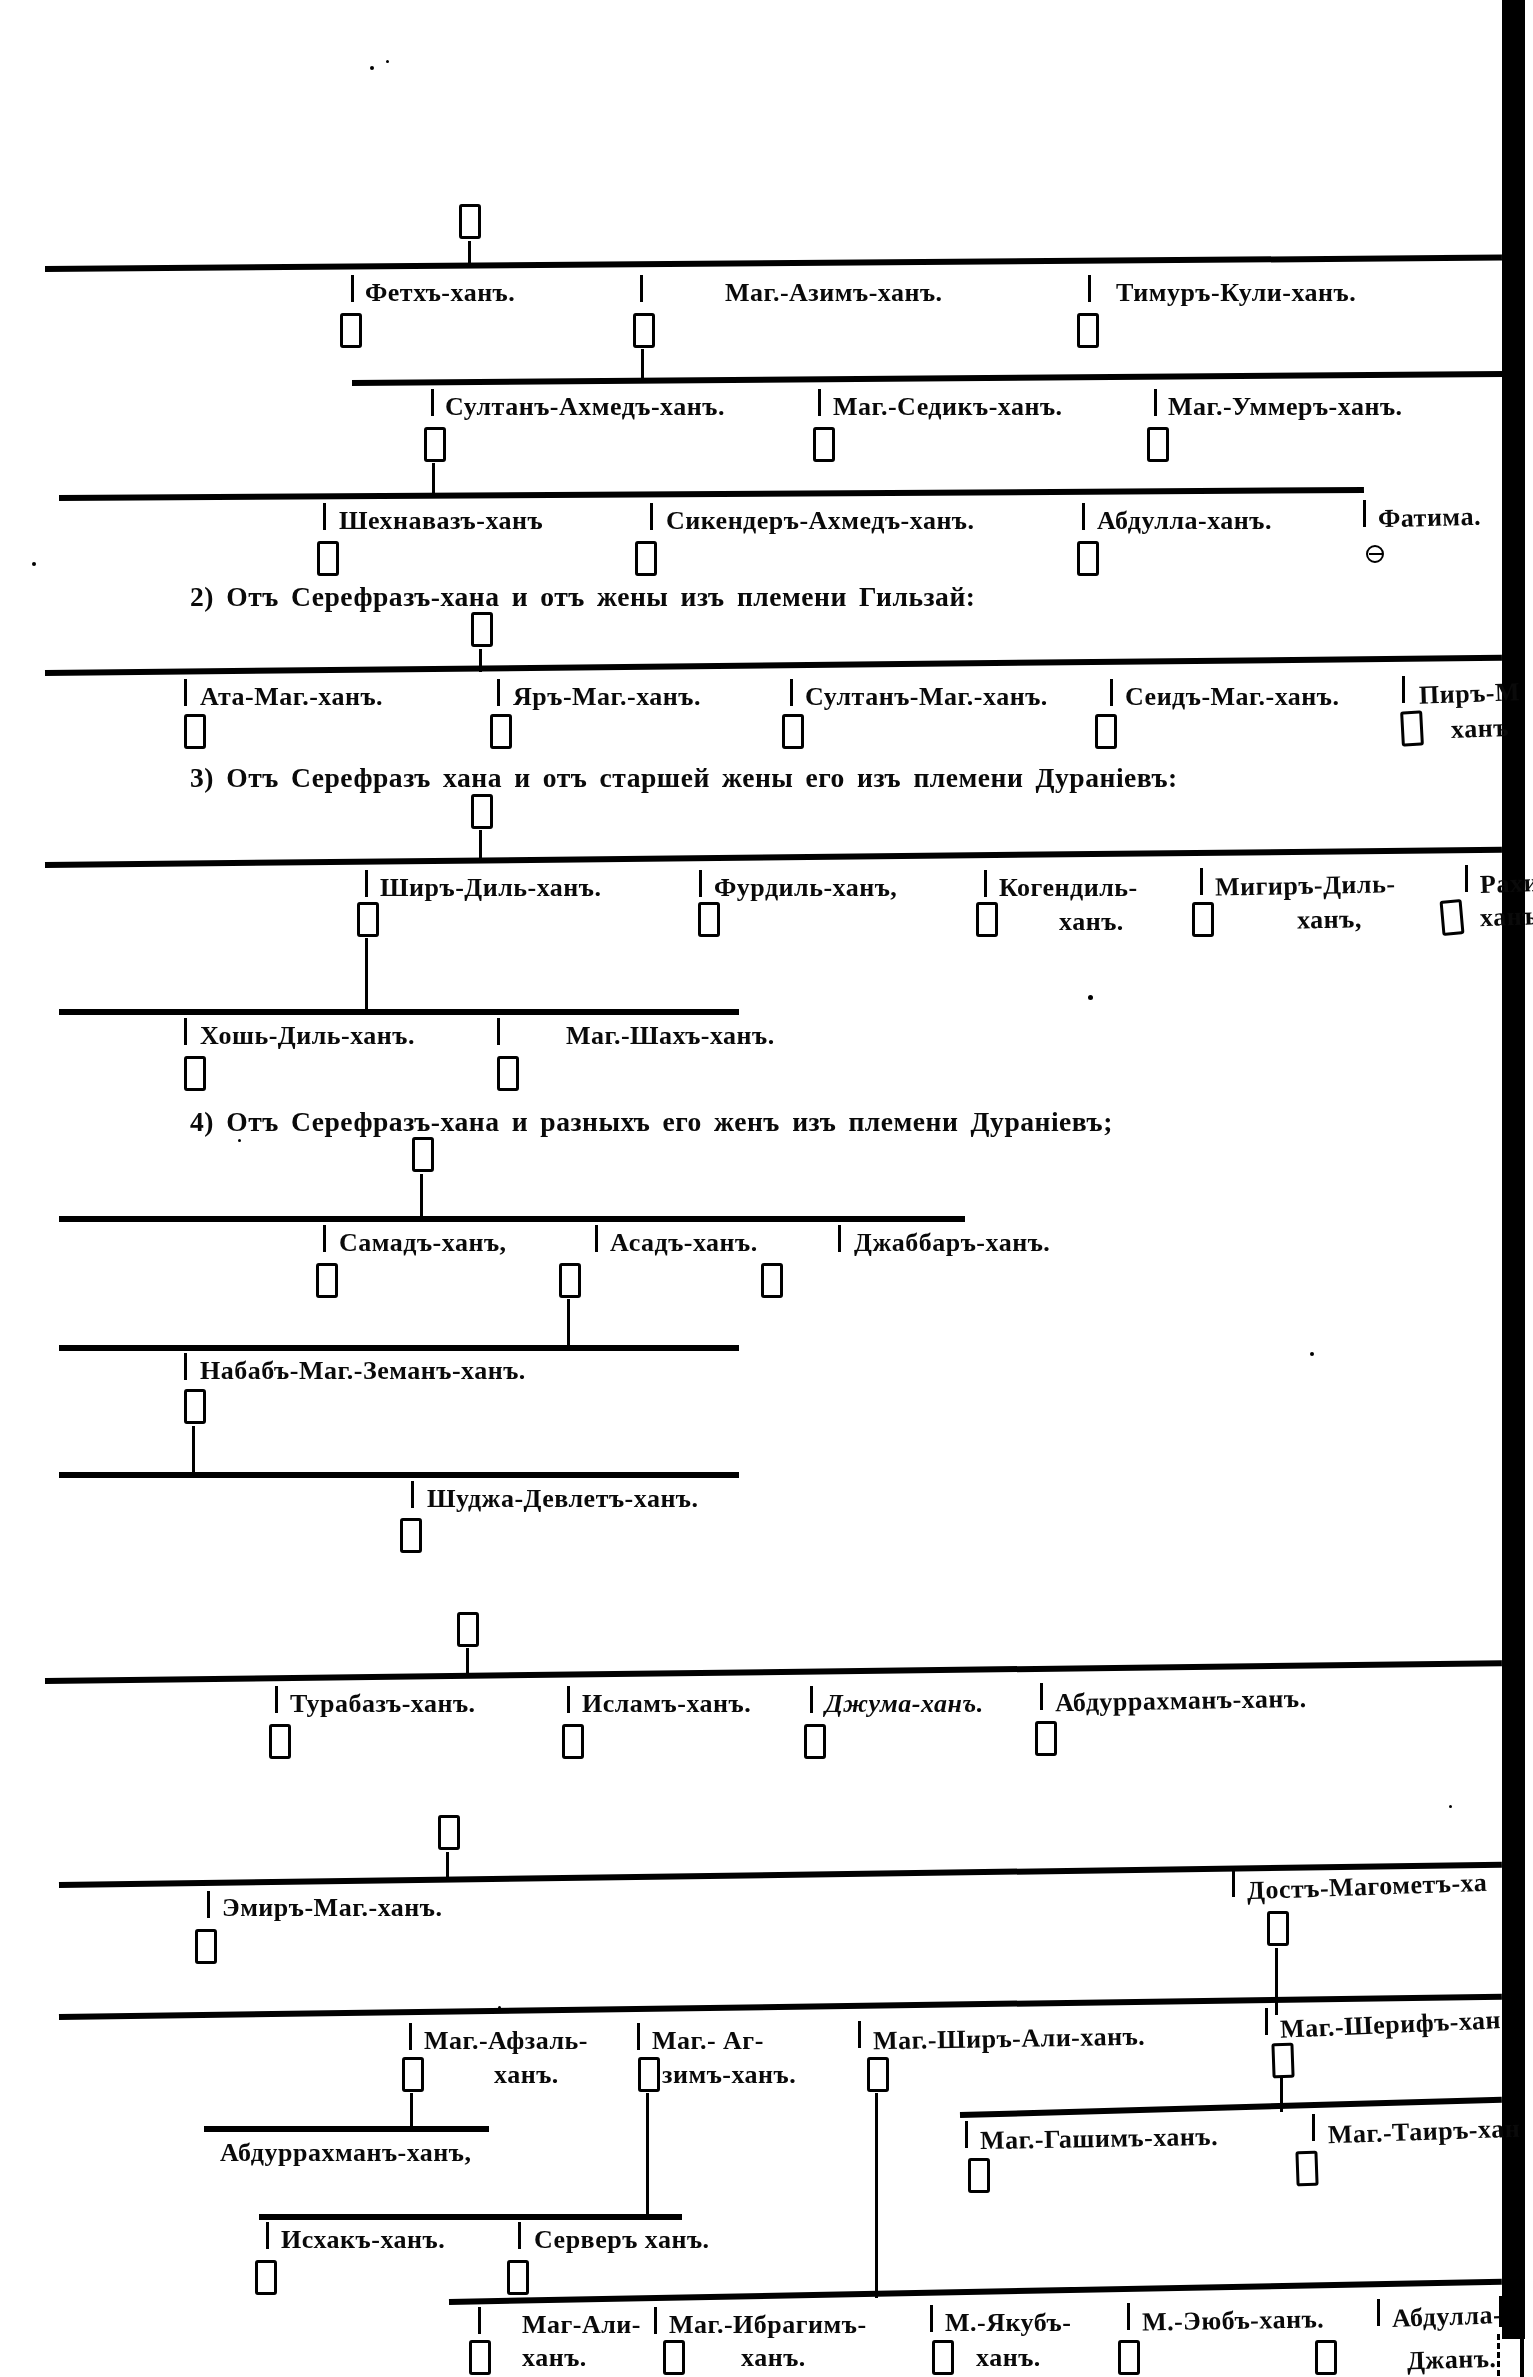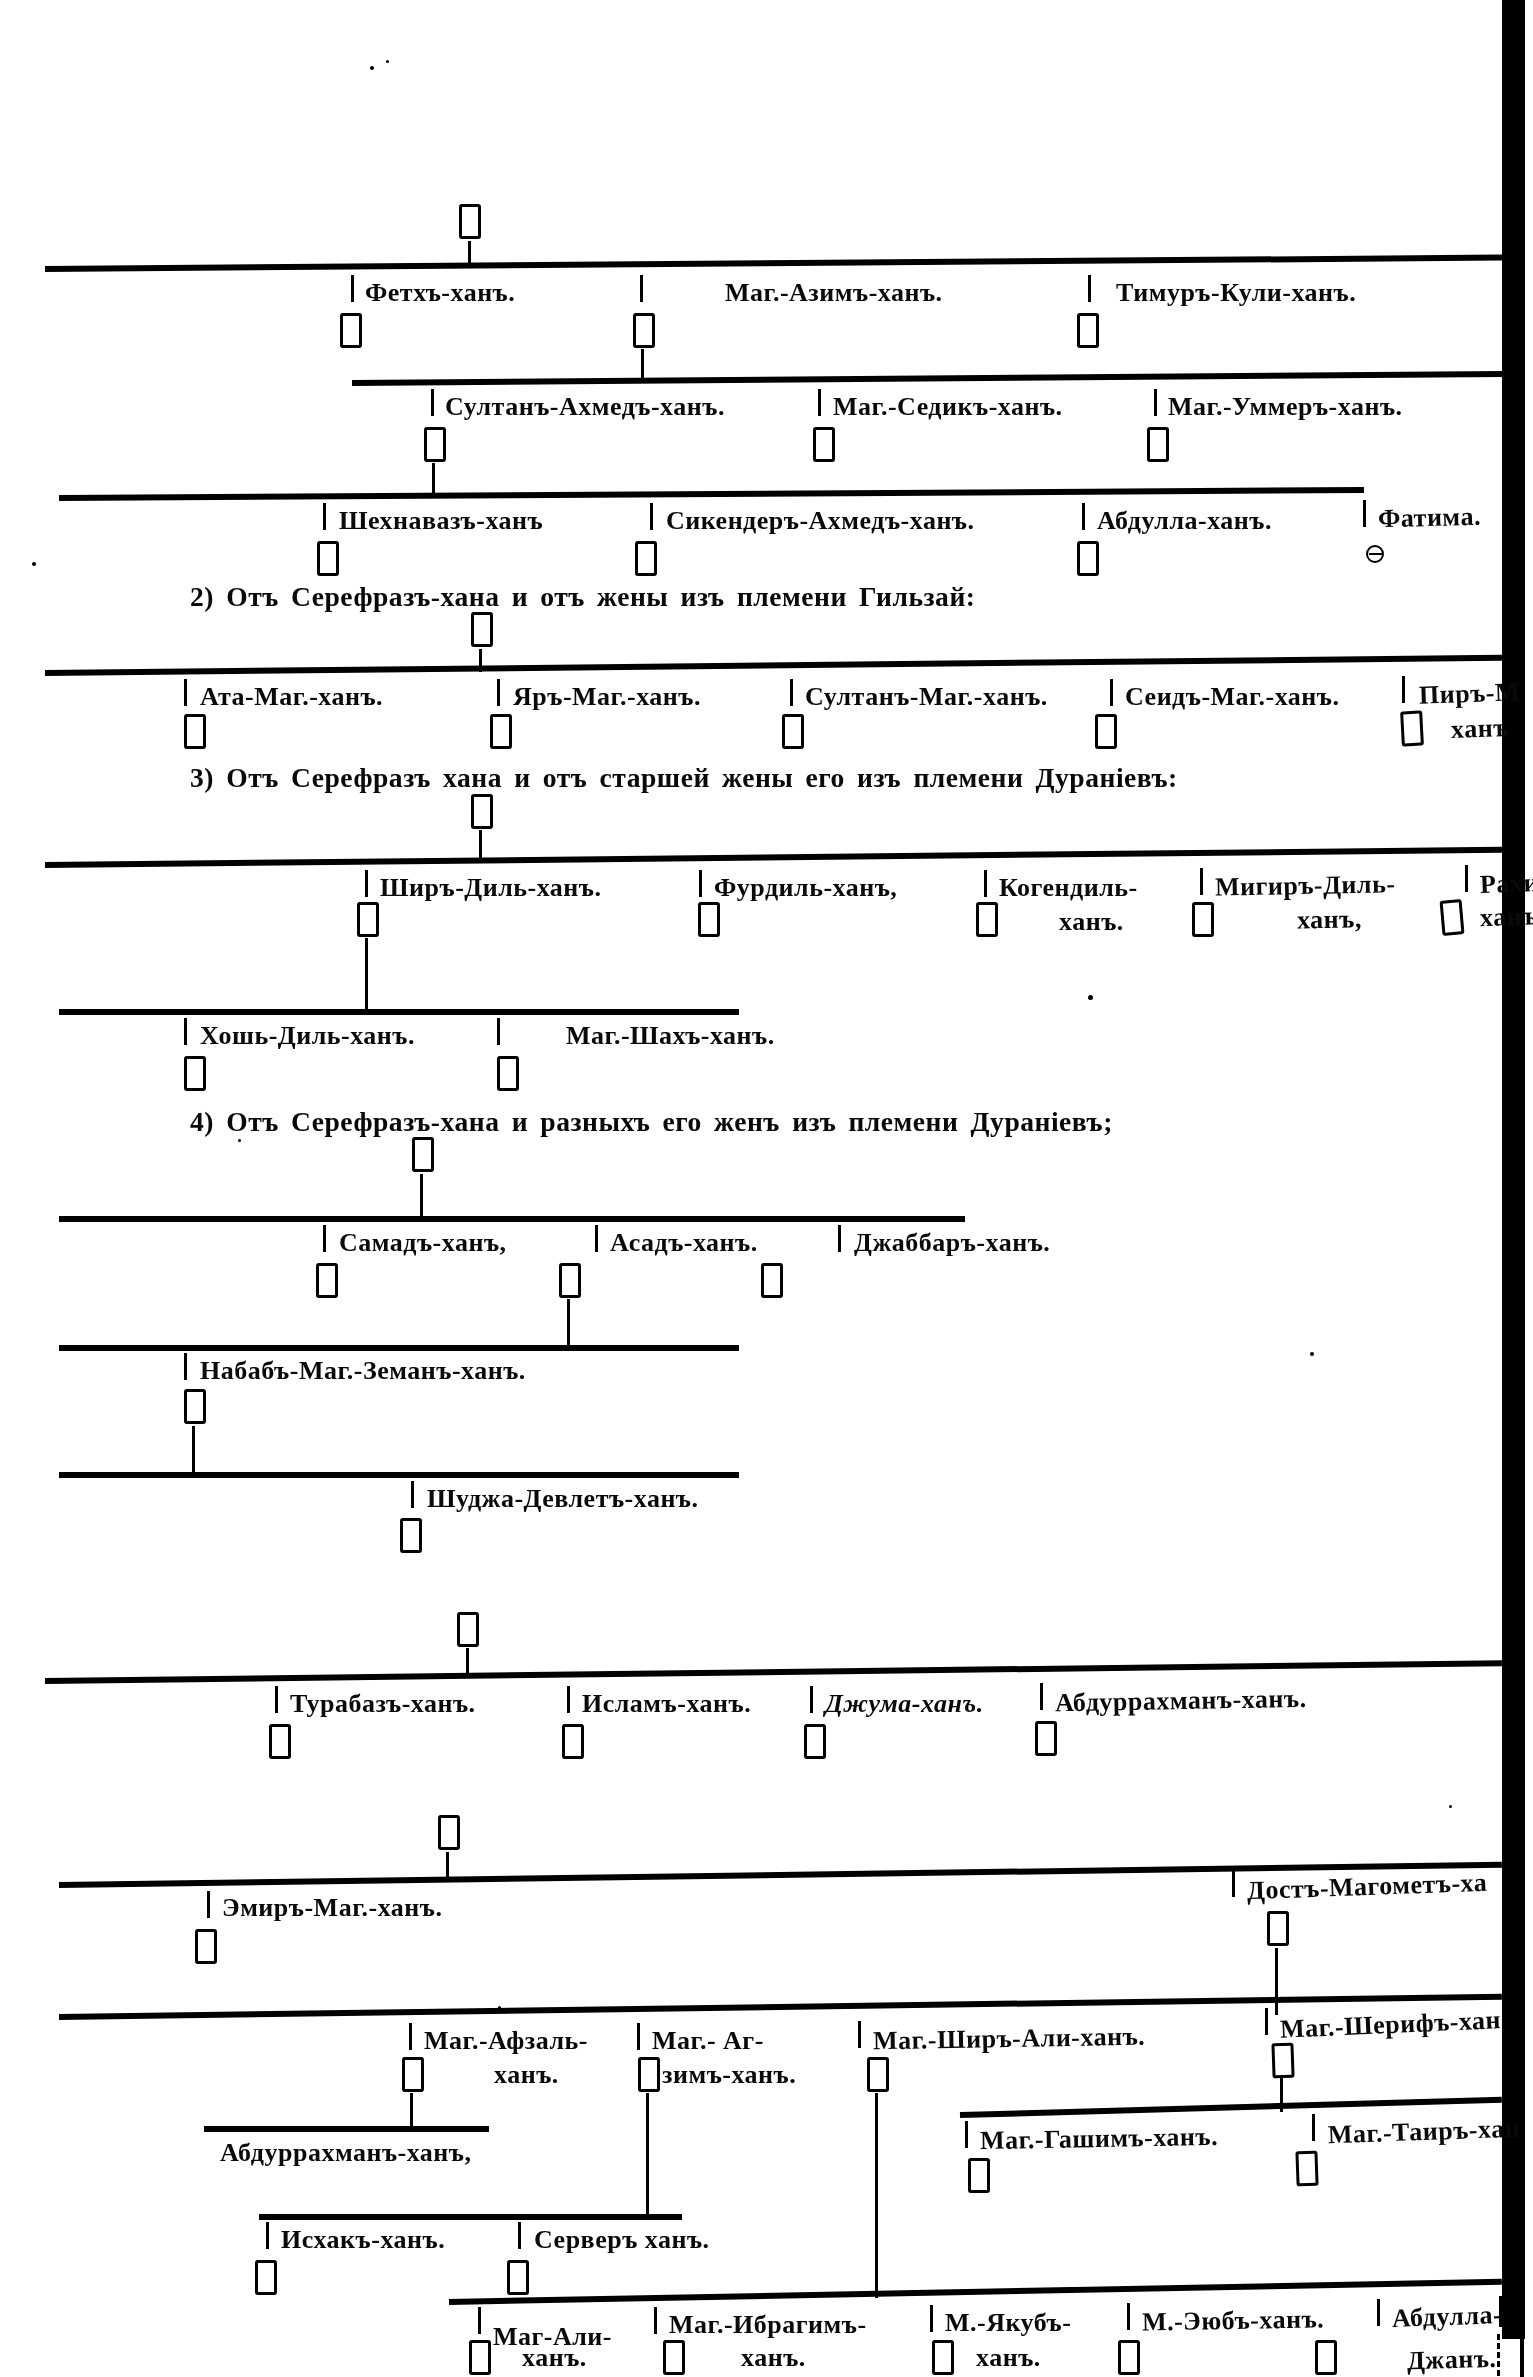--- a/index.html
+++ b/index.html
@@ -228,21 +228,21 @@
   <div class="lbl" style="left:281px;top:2225px;">Исхакъ-ханъ.</div>
   <div class="bar" style="left:518px;top:2222px;"></div>
   <div class="lbl" style="left:534px;top:2225px;">Серверъ ханъ.</div>
   <div class="pbox" style="left:255px;top:2260px;"></div>
   <div class="pbox" style="left:507px;top:2260px;"></div>
 
   <div class="vline" style="left:875px;top:2093px;height:205px;"></div>
   <div class="hline" style="left:449px;top:2299px;width:1053px;transform:rotate(-1.1deg);"></div>
 
   <div class="bar" style="left:478px;top:2307px;"></div>
-  <div class="lbl" style="left:493px;top:2310px;margin-top:12px;">Маг-Али-</div>
+  <div class="lbl" style="left:522px;top:2310px;">Маг-Али-</div>
   <div class="lbl" style="left:522px;top:2343px;">ханъ.</div>
   <div class="bar" style="left:654px;top:2307px;"></div>
   <div class="lbl" style="left:669px;top:2310px;">Маг.-Ибрагимъ-</div>
   <div class="lbl" style="left:741px;top:2343px;">ханъ.</div>
   <div class="bar" style="left:930px;top:2305px;"></div>
   <div class="lbl" style="left:945px;top:2308px;">М.-Якубъ-</div>
   <div class="lbl" style="left:976px;top:2343px;">ханъ.</div>
   <div class="bar" style="left:1127px;top:2303px;"></div>
   <div class="lbl" style="left:1142px;top:2306px;transform:rotate(-1deg);">М.-Эюбъ-ханъ.</div>
   <div class="bar" style="left:1377px;top:2299px;"></div>

